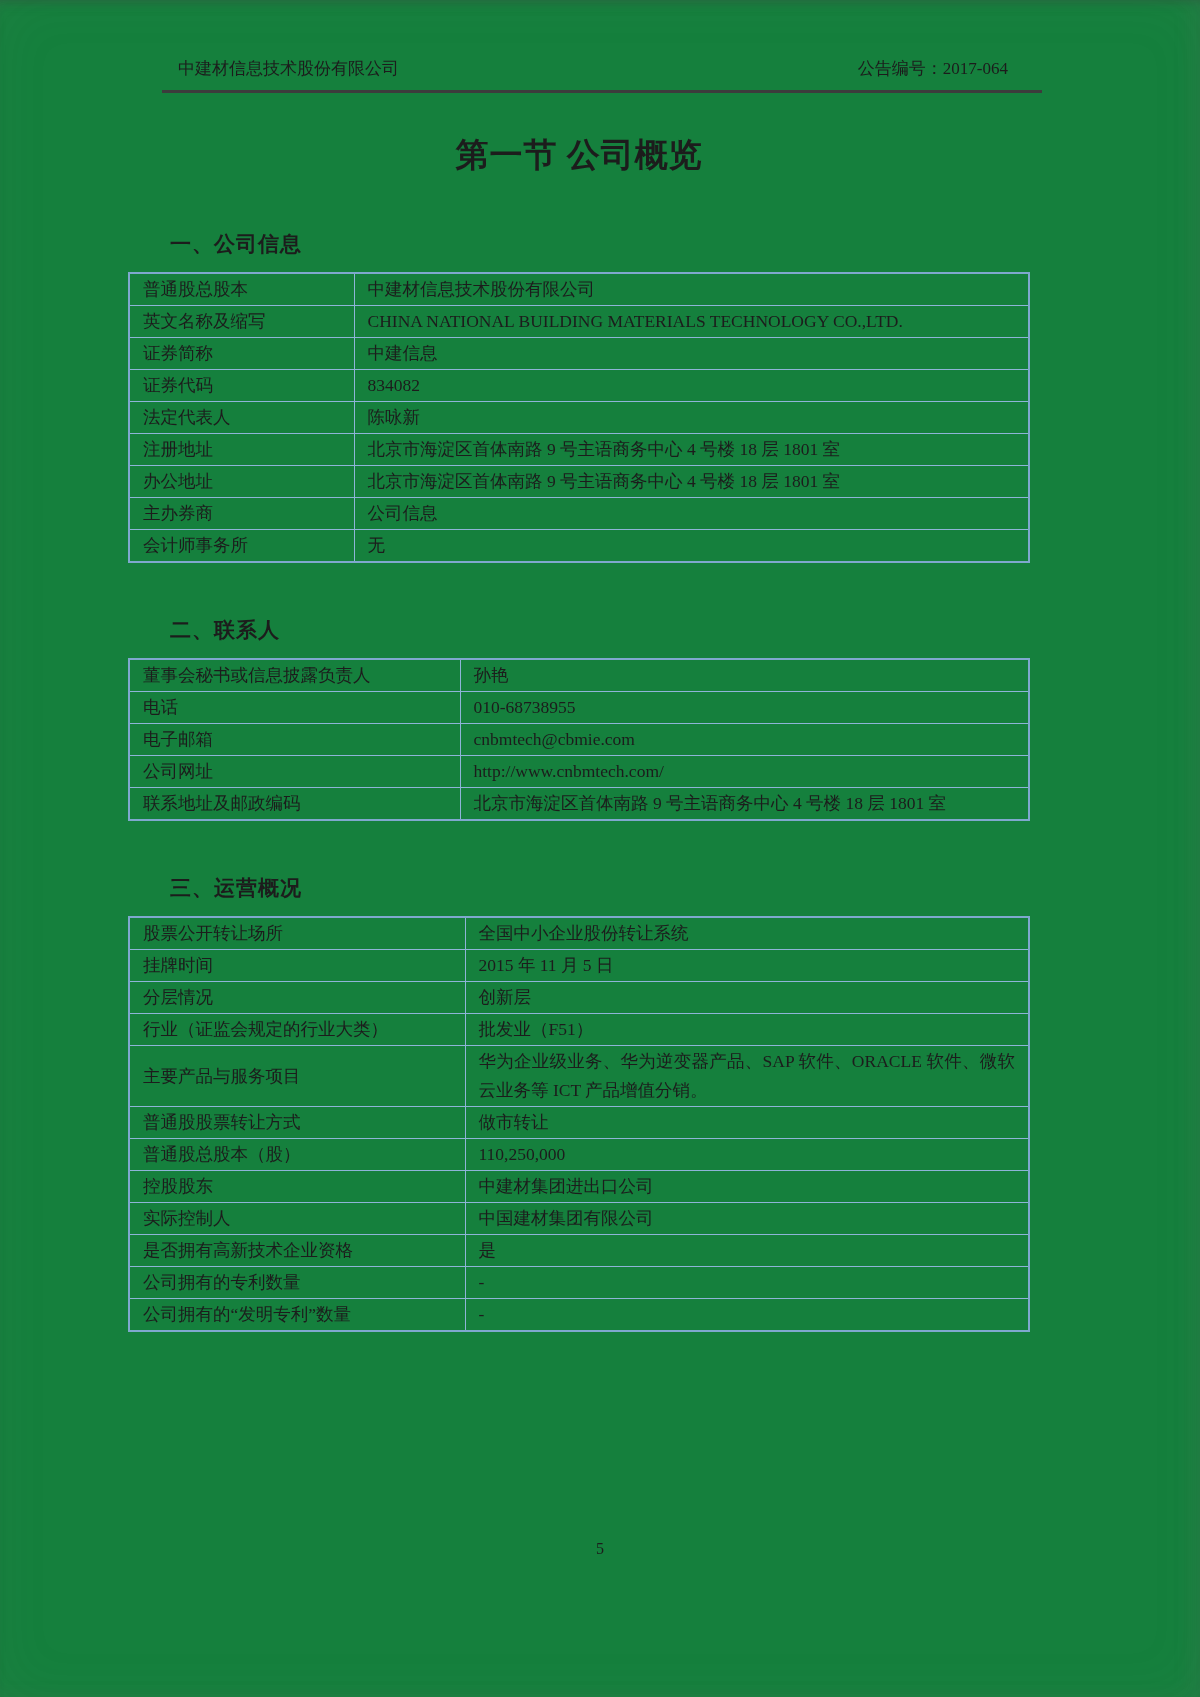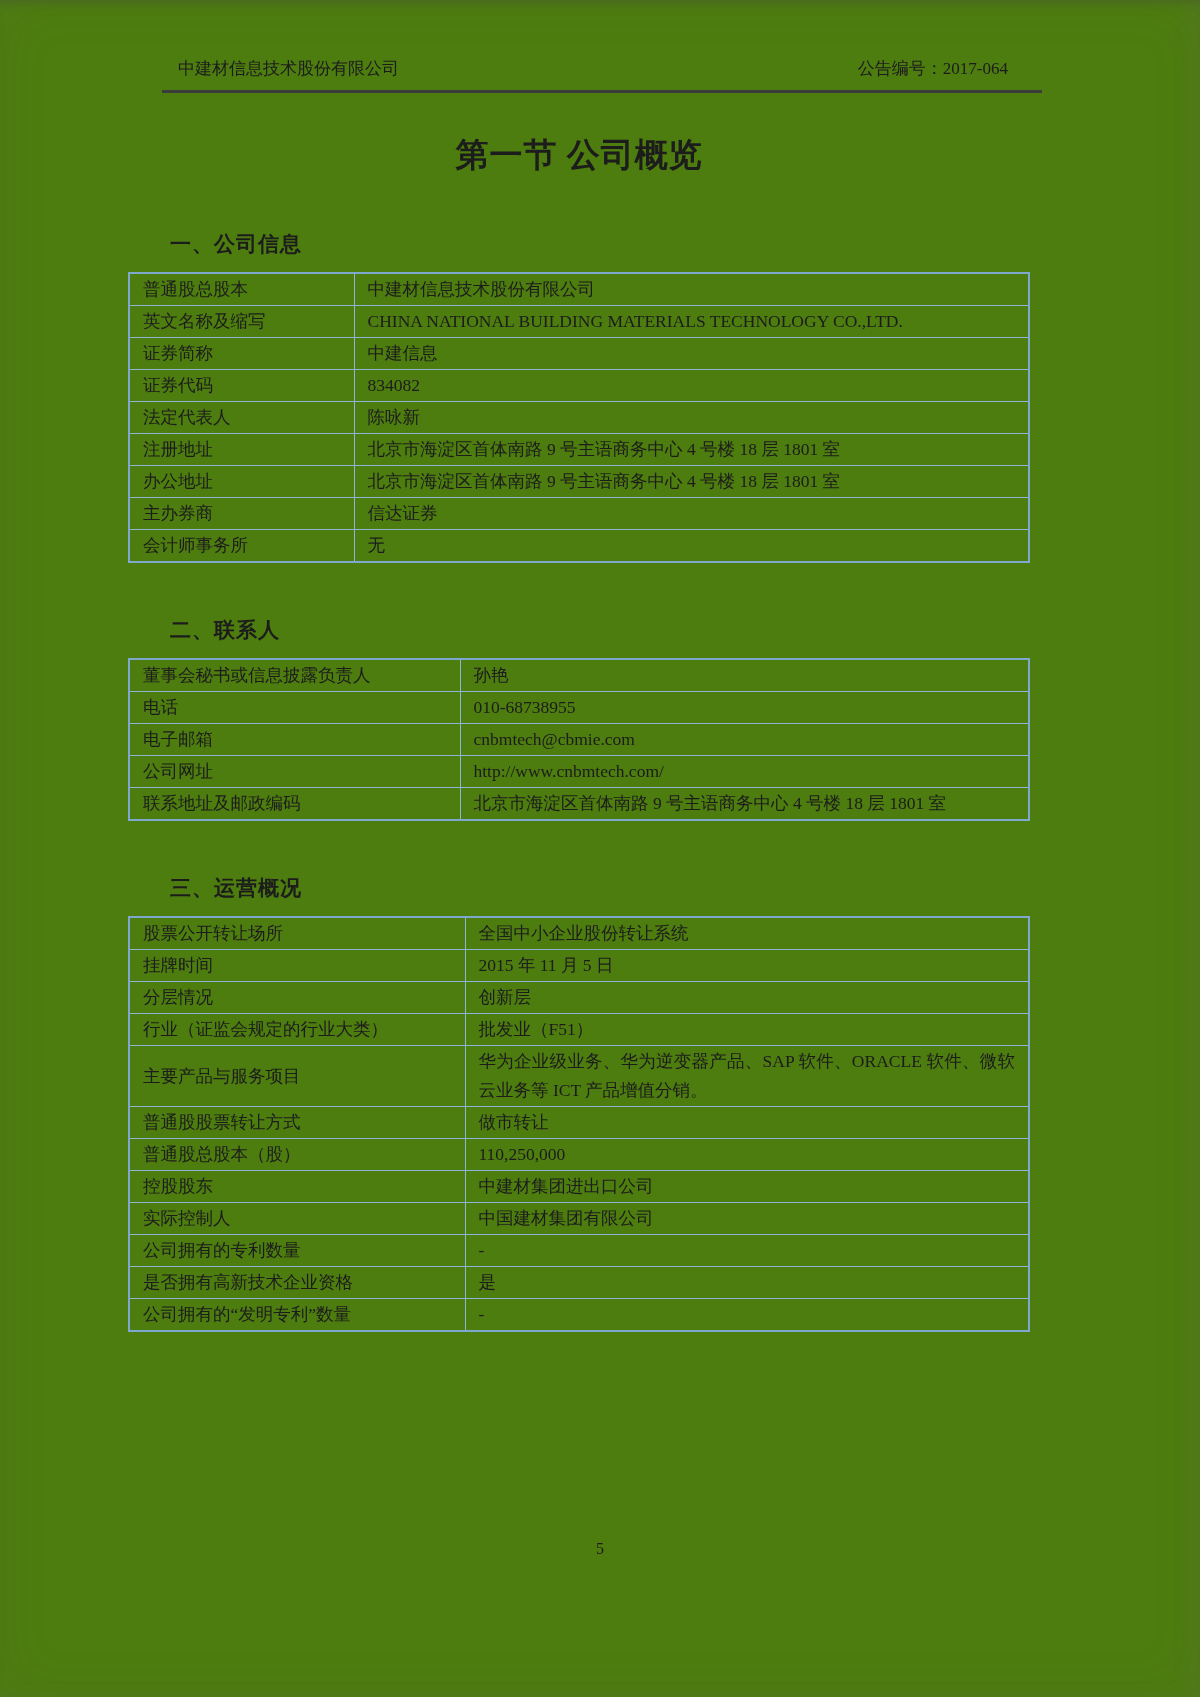--- a/index.html
+++ b/index.html
@@ -1,17 +1,17 @@
 <!DOCTYPE html>
 <html lang="zh" style="--table-border: #8eb4d8; --table-border-outer: #7fa8ce; --header-rule: #3c3c3c; --text: #1c1c1c;"><head>
 <meta charset="utf-8">
 <style>
   html,body{margin:0;padding:0;background:#ffffff;}
   body{width:1200px;height:1697px;font-family:"Liberation Serif","DejaVu Serif",serif;color:var(--text,#1c1c1c);}
-  .page{position:relative;width:1200px;height:1697px;background:#4d7c0f;overflow:hidden;
+  .page{position:relative;width:1200px;height:1697px;background:#15803d;overflow:hidden;
         box-shadow: inset 0 0 55px rgba(125,125,125,.07),
                     inset -10px 0 18px rgba(110,110,110,.10),
                     inset 0 9px 12px -9px rgba(55,55,55,.45);
         box-sizing:border-box;padding-top:56px;}
   
   .header-row{display:flex;justify-content:space-between;align-items:flex-end;
               margin:0 192px 0 178px;font-size:17px;line-height:26px;}
   .header-rule{height:3px;background:var(--header-rule,#3c3c3c);margin:8px 158px 0 162px;}
   
   .doc-title{margin:40px 128px 0;width:902px;text-align:center;
@@ -75,21 +75,21 @@
         <tr>
           <td class="cell-label">注册地址</td>
           <td class="cell-value">北京市海淀区首体南路 9 号主语商务中心 4 号楼 18 层 1801 室</td>
         </tr>
         <tr>
           <td class="cell-label">办公地址</td>
           <td class="cell-value">北京市海淀区首体南路 9 号主语商务中心 4 号楼 18 层 1801 室</td>
         </tr>
         <tr>
           <td class="cell-label">主办券商</td>
-          <td class="cell-value">信达证券</td>
+          <td class="cell-value">公司信息</td>
         </tr>
         <tr>
           <td class="cell-label">会计师事务所</td>
           <td class="cell-value">无</td>
         </tr>
       </tbody>
   </table>
 
   <div class="section-heading">二、联系人</div>
   <table class="info-table t1">
@@ -158,26 +158,26 @@
         </tr>
         <tr>
           <td class="cell-label">控股股东</td>
           <td class="cell-value">中建材集团进出口公司</td>
         </tr>
         <tr>
           <td class="cell-label">实际控制人</td>
           <td class="cell-value">中国建材集团有限公司</td>
         </tr>
         <tr>
+          <td class="cell-label">是否拥有高新技术企业资格</td>
+          <td class="cell-value">是</td>
+        </tr>
+        <tr>
           <td class="cell-label">公司拥有的专利数量</td>
           <td class="cell-value">-</td>
-        </tr>
-        <tr>
-          <td class="cell-label">是否拥有高新技术企业资格</td>
-          <td class="cell-value">是</td>
         </tr>
         <tr>
           <td class="cell-label">公司拥有的“发明专利”数量</td>
           <td class="cell-value">-</td>
         </tr>
       </tbody>
   </table>
 
   <div class="page-number">5</div>
 </div>

